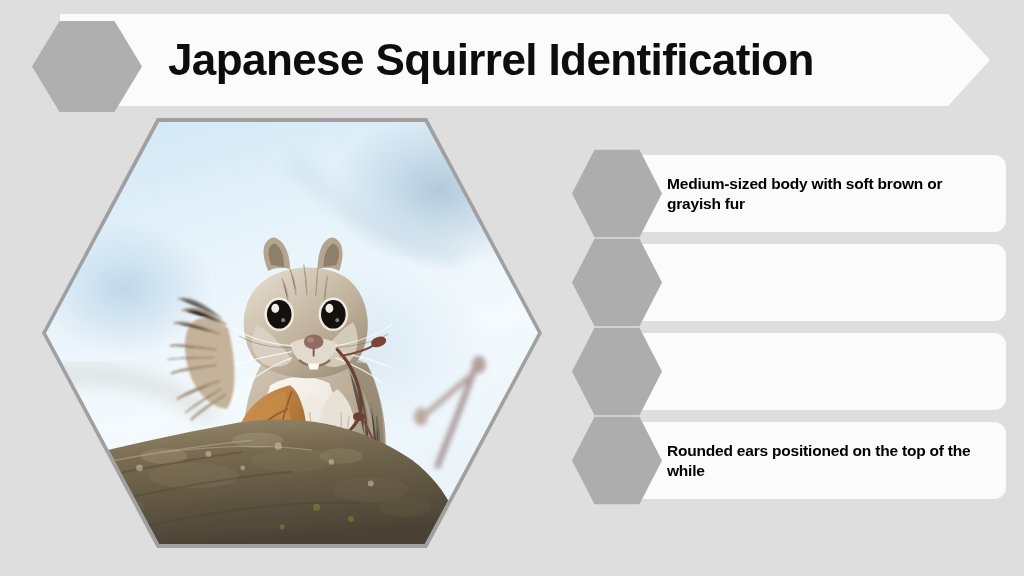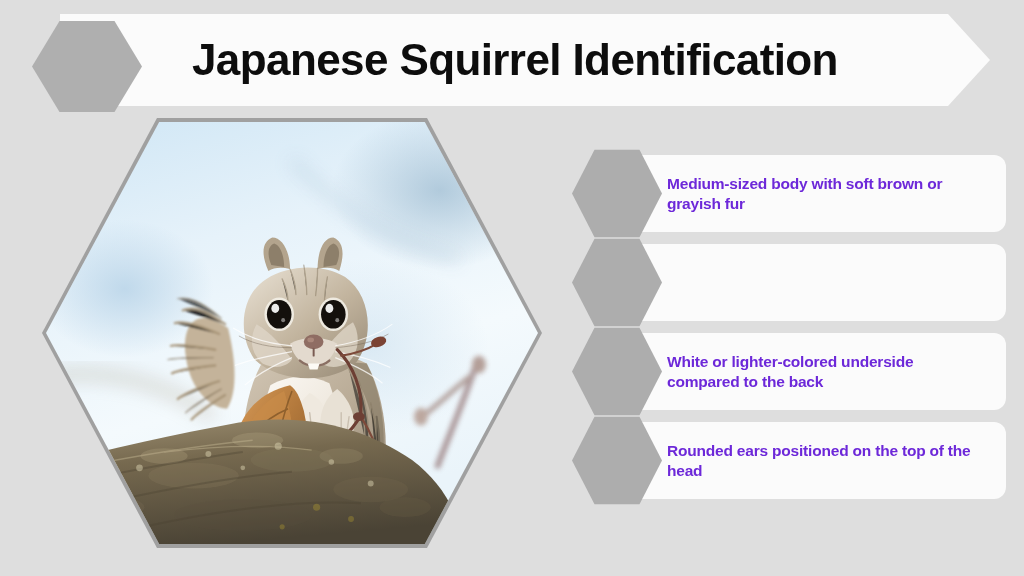--- a/index.html
+++ b/index.html
@@ -48,21 +48,20 @@
     position: absolute;
     left: 168px;
     top: 0;
     height: 92px;
     line-height: 92px;
     font-size: 44px;
     font-weight: 700;
     letter-spacing: -0.6px;
     color: #0d0d0d;
     white-space: nowrap;
-    margin-left: 24px;
   }
 
   
   #photo-hexagon {
     position: absolute;
     left: 42px;
     top: 118px;
     width: 500px;
     height: 430px;
   }
@@ -123,21 +122,21 @@
     left: 101px;
     right: 18px;
     top: 0;
     height: 77px;
     display: flex;
     align-items: center;
     font-size: 15.5px;
     line-height: 20px;
     font-weight: 700;
     letter-spacing: -0.2px;
-    color: #6d28d9;
+    color: #000000;
   }
 </style>
 </head>
 <body>
 
 <div id="header-banner">
   <div id="header-ribbon"></div>
   <div id="header-hexagon"></div>
   <div id="page-title">Japanese Squirrel Identification</div>
 </div>
@@ -391,22 +390,21 @@
   </div>
 
   <div class="feature-item">
     <div class="feature-card"></div>
     <div class="feature-hex"></div>
   </div>
 
   <div class="feature-item">
     <div class="feature-card"></div>
     <div class="feature-hex"></div>
-    <div class="feature-text">White or lighter-colored underside compared to the back</div>
   </div>
 
   <div class="feature-item">
     <div class="feature-card"></div>
     <div class="feature-hex"></div>
-    <div class="feature-text">Rounded ears positioned on the top of the head</div>
+    <div class="feature-text">Rounded ears positioned on the top of the while</div>
   </div>
 
 </div>
 
 </body></html>

